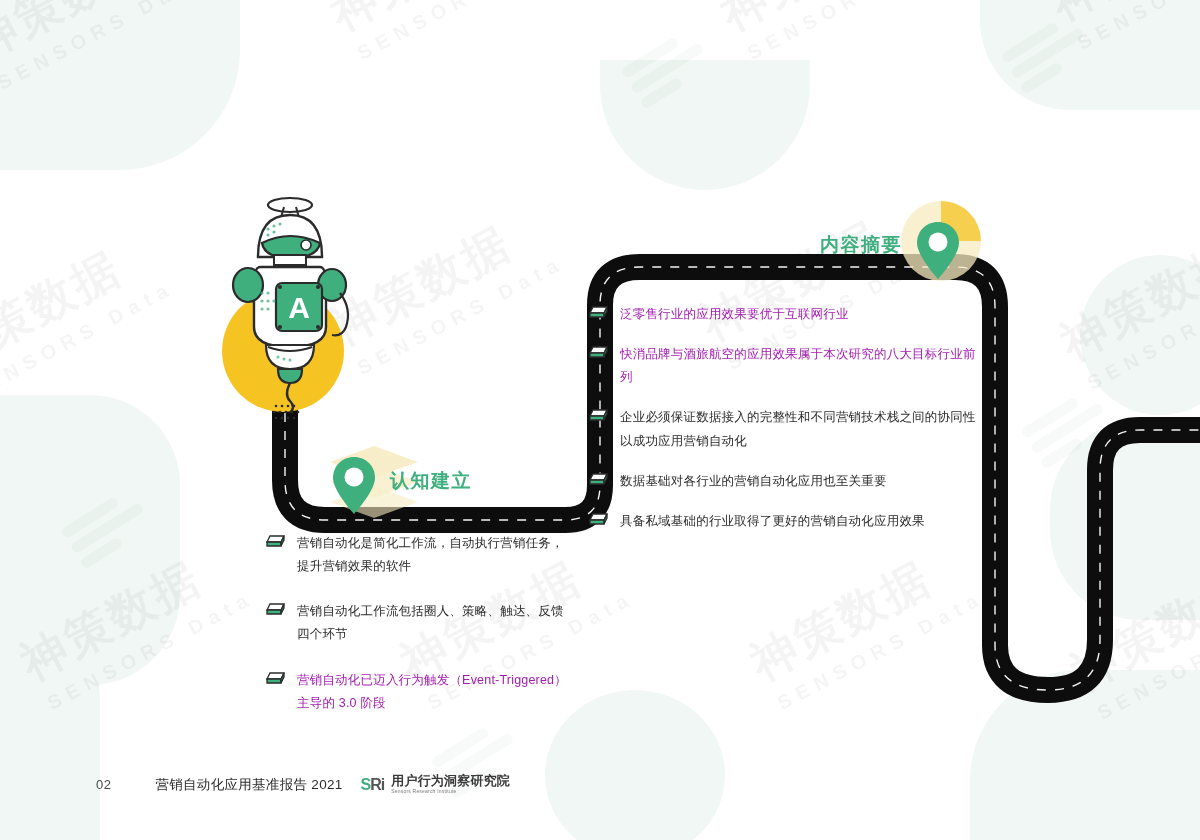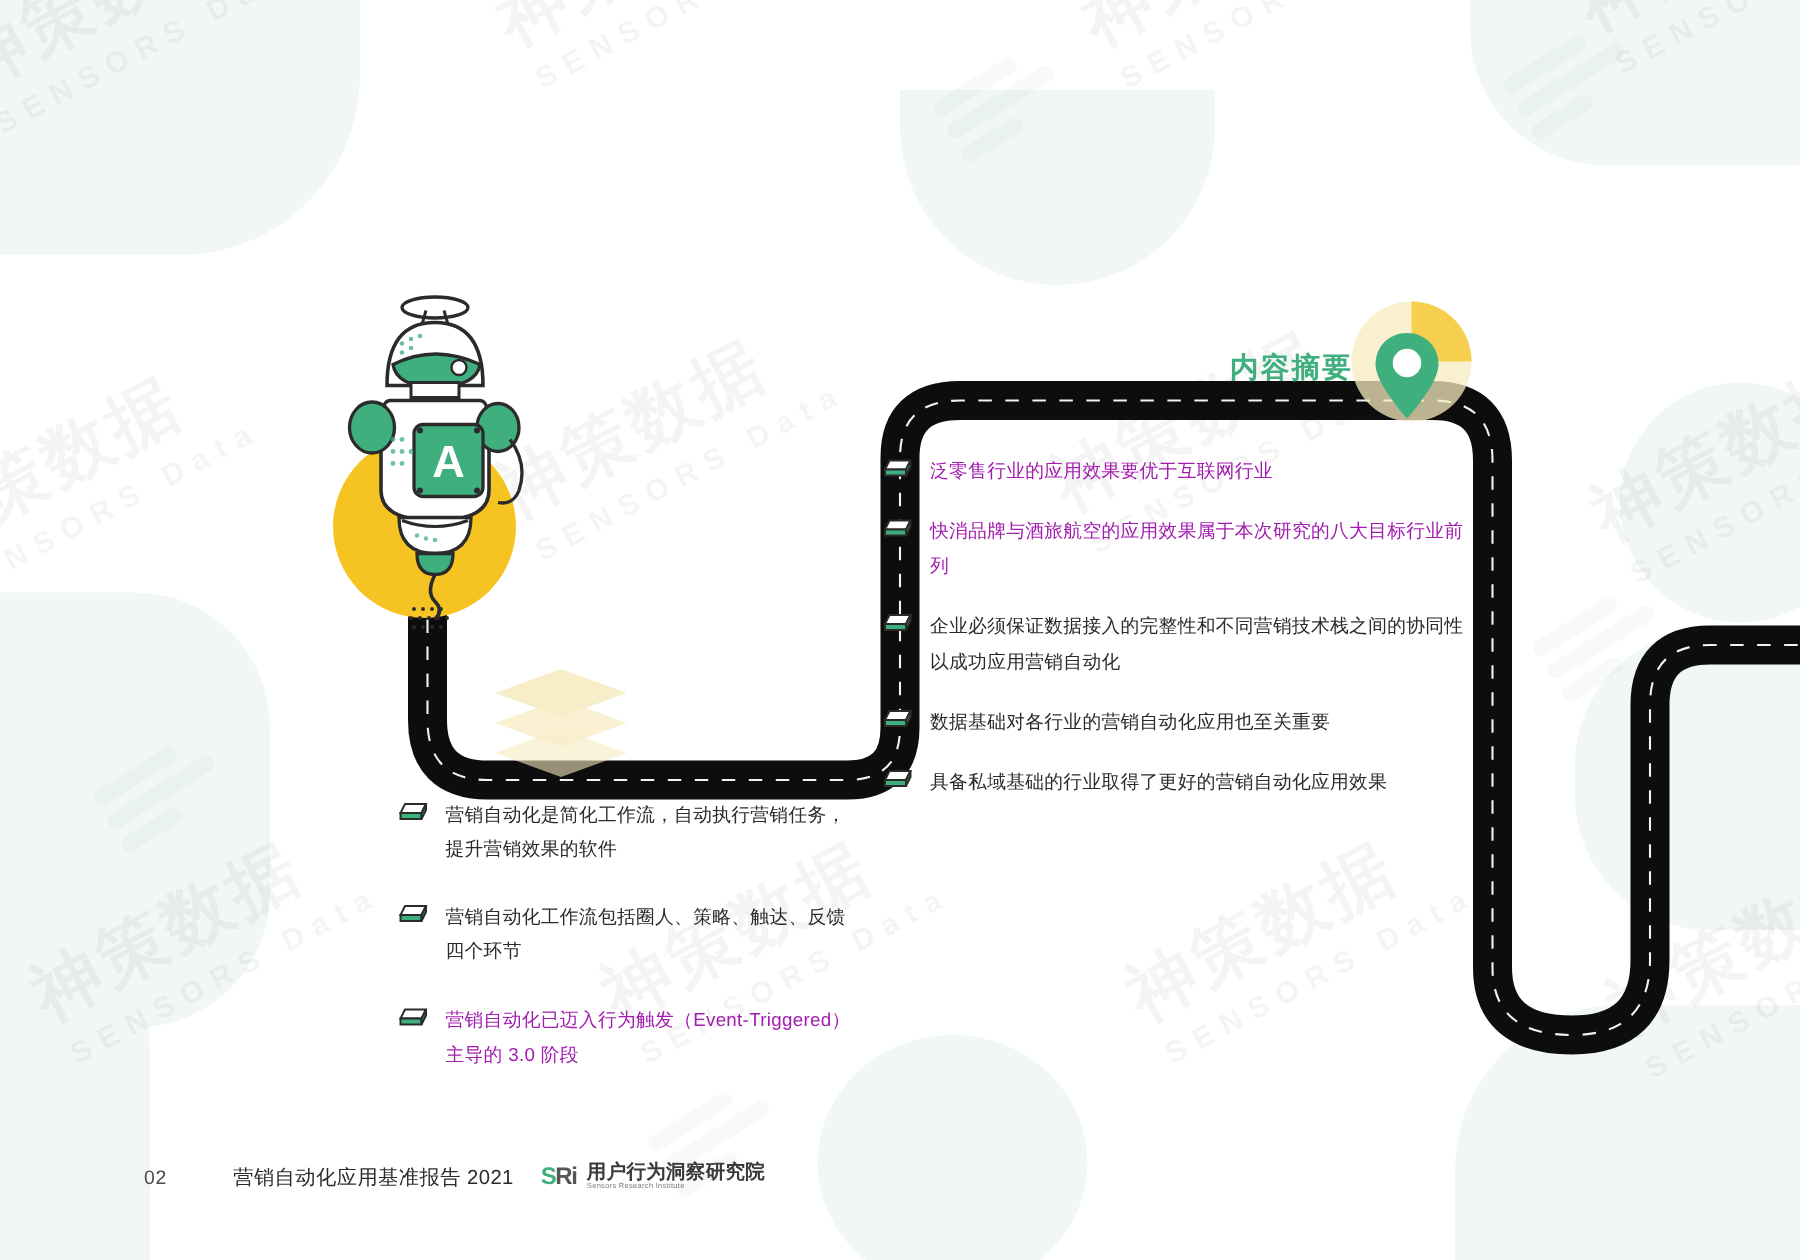--- a/index.html
+++ b/index.html
@@ -326,20 +326,27 @@
       <path d="M52 6 L96 22 L52 38 L8 22 Z"></path>
       <path d="M52 26 L96 42 L52 58 L8 42 Z" opacity="0.85"></path>
       <path d="M52 46 L96 62 L52 78 L8 62 Z" opacity="0.7"></path>
     </g>
   </svg>
   <svg class="deco-pie" width="82" height="82">
     <circle cx="41" cy="41" r="40" fill="#F7EBC0" opacity="0.75"></circle>
     <path d="M41 41 L41 1 A40 40 0 0 1 81 41 Z" fill="#F5C423" opacity="0.75"></path>
   </svg>
 
+  <div class="pin-group pin-a">
+    <svg width="48" height="62">
+      <path d="M24 2 C12 2 3 11 3 23 C3 36 24 59 24 59 C24 59 45 36 45 23 C45 11 36 2 24 2 Z" fill="#3FAF7E"></path>
+      <circle cx="24" cy="22" r="9.5" fill="#ffffff"></circle>
+    </svg>
+    <span class="pin-label">认知建立</span>
+  </div>
 
   <div class="pin-group pin-b">
     <span class="pin-label">内容摘要</span>
     <svg width="48" height="62">
       <path d="M24 2 C12 2 3 11 3 23 C3 36 24 59 24 59 C24 59 45 36 45 23 C45 11 36 2 24 2 Z" fill="#3FAF7E"></path>
       <circle cx="24" cy="22" r="9.5" fill="#ffffff"></circle>
     </svg>
   </div>
 
   <div class="bullets bullets-right" id="right-list">

